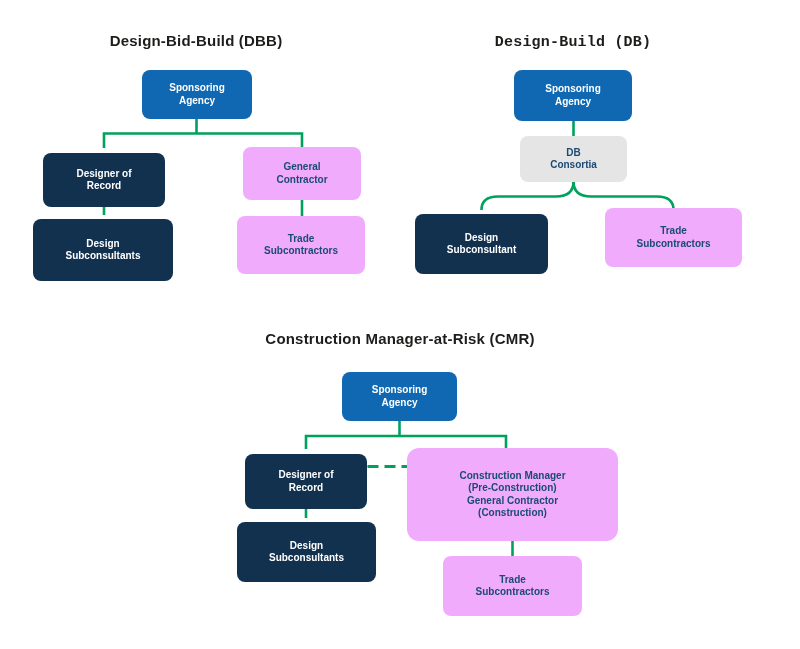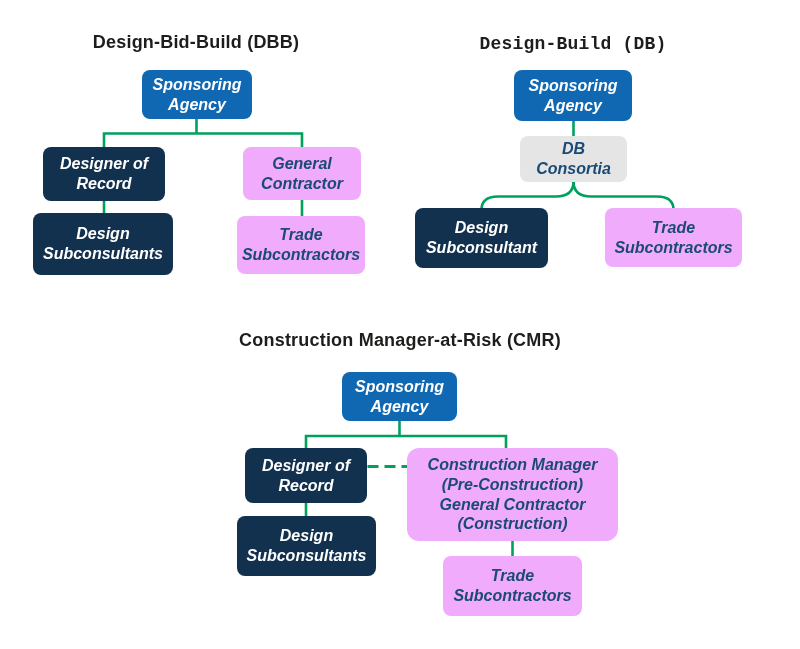--- a/index.html
+++ b/index.html
@@ -24,43 +24,42 @@
   }
   .connector-layer path.dashed {
     stroke-width: 3;
     stroke-dasharray: 11 6;
   }
   .diagram-title {
     position: absolute;
     z-index: 2;
     margin: 0;
     text-align: center;
-    font-size: 18px;
+    font-size: 15px;
     font-weight: 800;
     letter-spacing: 0.2px;
     color: #1d1d1b;
   }
   .node {
     position: absolute;
     z-index: 3;
     display: flex;
     align-items: center;
     justify-content: center;
     text-align: center;
     border-radius: 8px;
-    font-size: 16px;
+    font-size: 10px;
     font-weight: 700;
     line-height: 1.24;
     padding: 2px 4px;
     box-sizing: border-box;
-    font-style: italic;
   }
   .node span { white-space: pre-line; }
   .node.primary { background: #0f68b1; color: #ffffff; }
-  .node.navy    { background: #12314f; color: #ffffff; }
+  .node.navy    { background: #12314f; color: #ffffff; margin-top: 6px; }
   .node.light   { background: #f0abfc; color: #1b4a74; }
   .node.gray    { background: #e5e5e5; color: #1b4a74; }
   .node.big     { border-radius: 12px; }
 </style>
 </head>
 <body>
 
 <div class="canvas">
 
   <svg class="connector-layer" viewBox="0 0 800 649">

